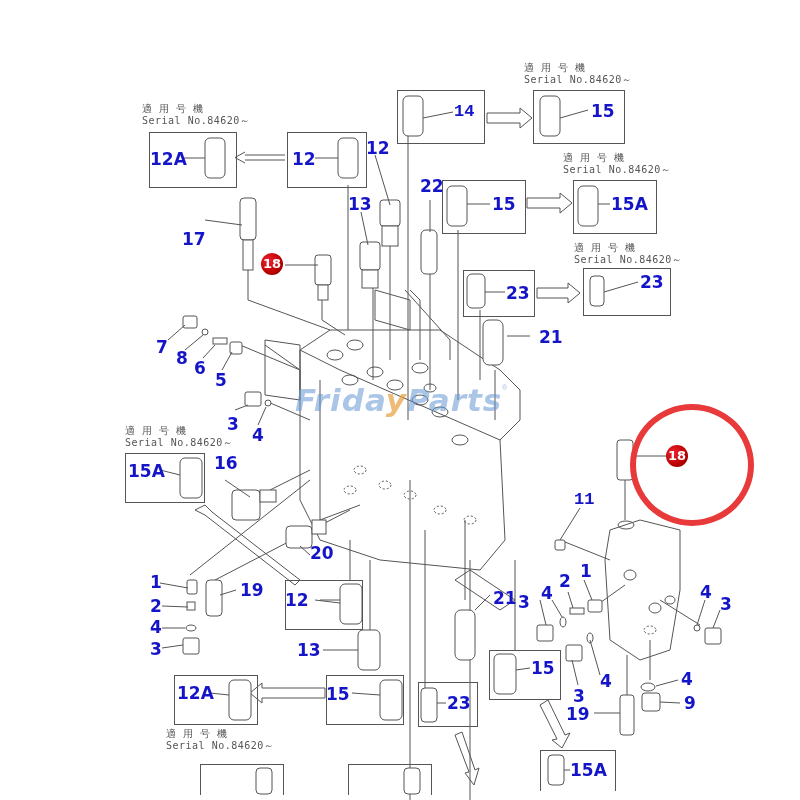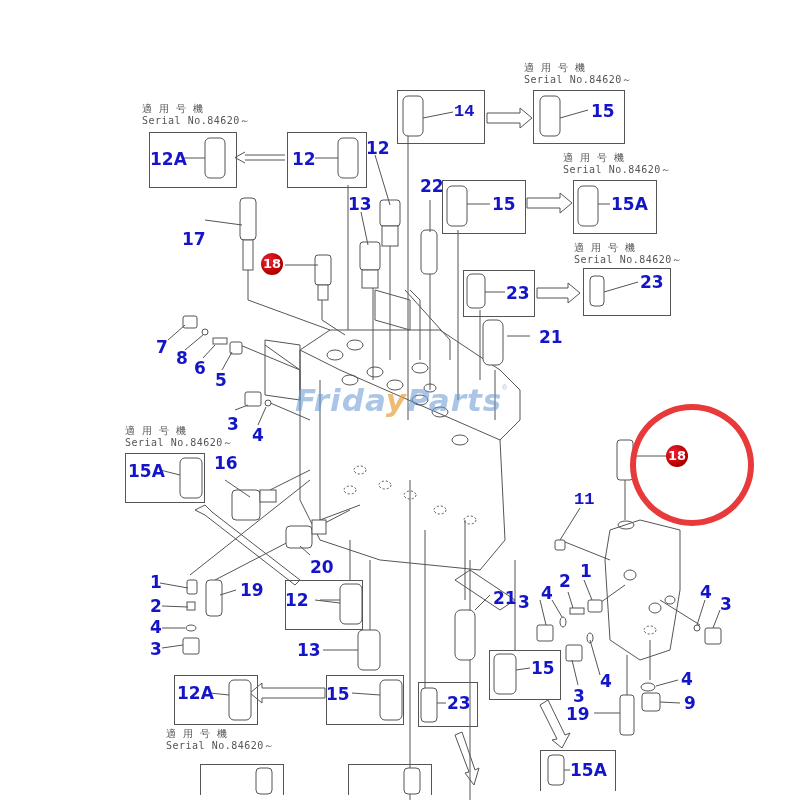--- a/index.html
+++ b/index.html
@@ -302,21 +302,21 @@
 
   <span class="lbl" style="left:156px;top:339px;">7</span>
   <span class="lbl" style="left:176px;top:350px;">8</span>
   <span class="lbl" style="left:194px;top:360px;">6</span>
   <span class="lbl" style="left:215px;top:372px;">5</span>
   <span class="lbl" style="left:227px;top:416px;">3</span>
   <span class="lbl" style="left:252px;top:427px;">4</span>
 
   <span class="lbl" style="left:128px;top:463px;">15A</span>
   <span class="lbl" style="left:214px;top:455px;">16</span>
-  <span class="lbl" style="left:310px;top:559px;text-align:center;">20</span>
+  <span class="lbl" style="left:310px;top:545px;text-align:center;">20</span>
   <span class="lbl" style="left:574px;top:491px;font-family:Liberation Mono, monospace;">11</span>
 
   <span class="lbl" style="left:150px;top:574px;">1</span>
   <span class="lbl" style="left:150px;top:598px;">2</span>
   <span class="lbl" style="left:150px;top:619px;">4</span>
   <span class="lbl" style="left:150px;top:641px;">3</span>
   <span class="lbl" style="left:240px;top:582px;">19</span>
   <span class="lbl" style="left:285px;top:592px;">12</span>
   <span class="lbl" style="left:297px;top:642px;">13</span>
   <span class="lbl" style="left:493px;top:590px;">21</span>

